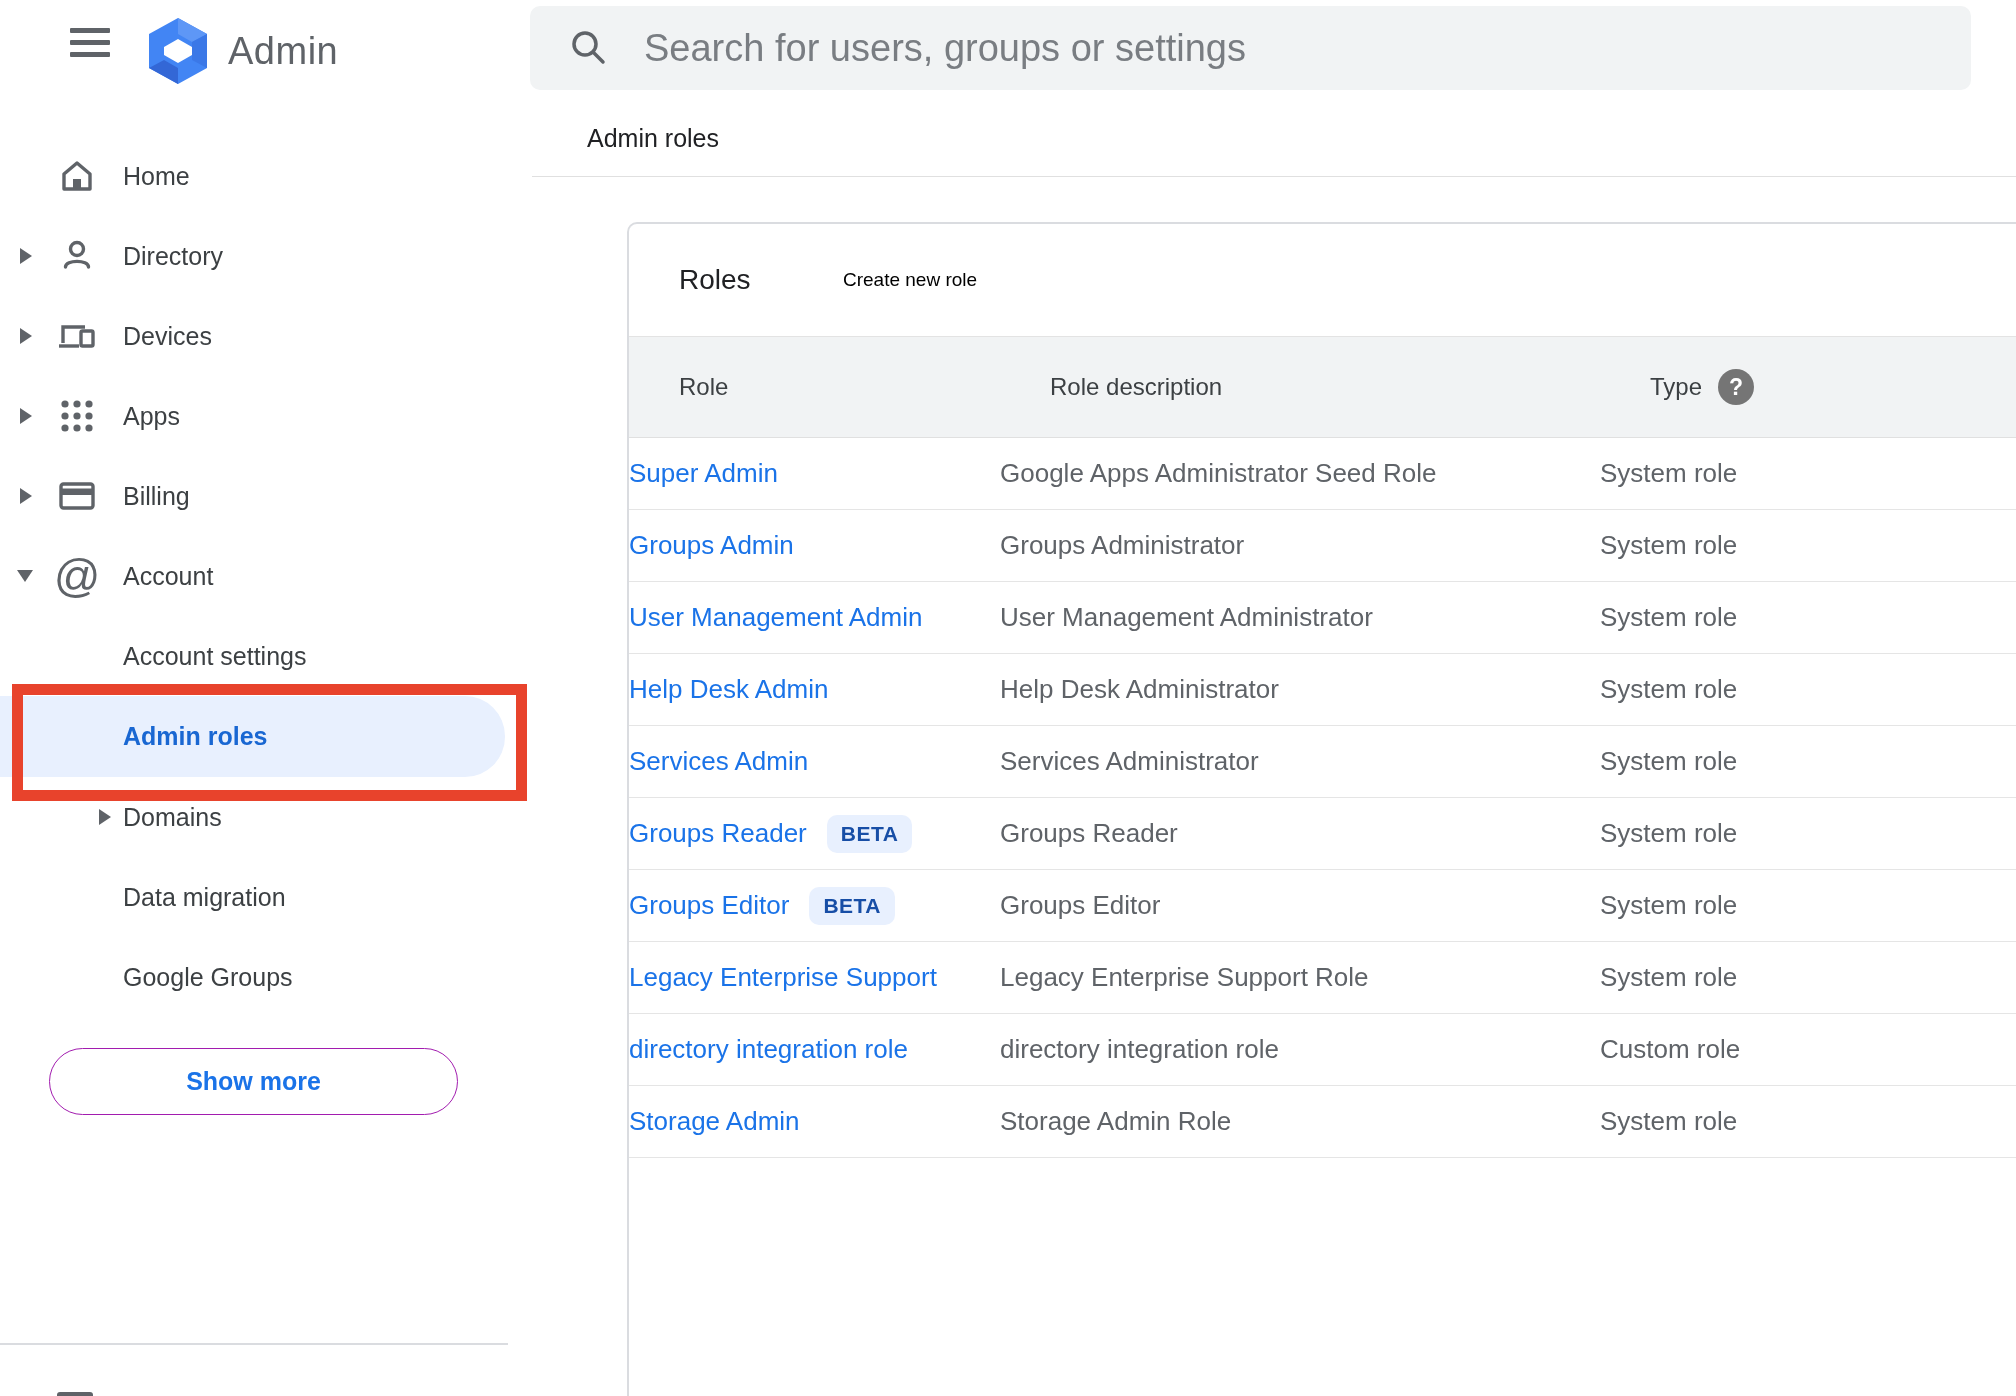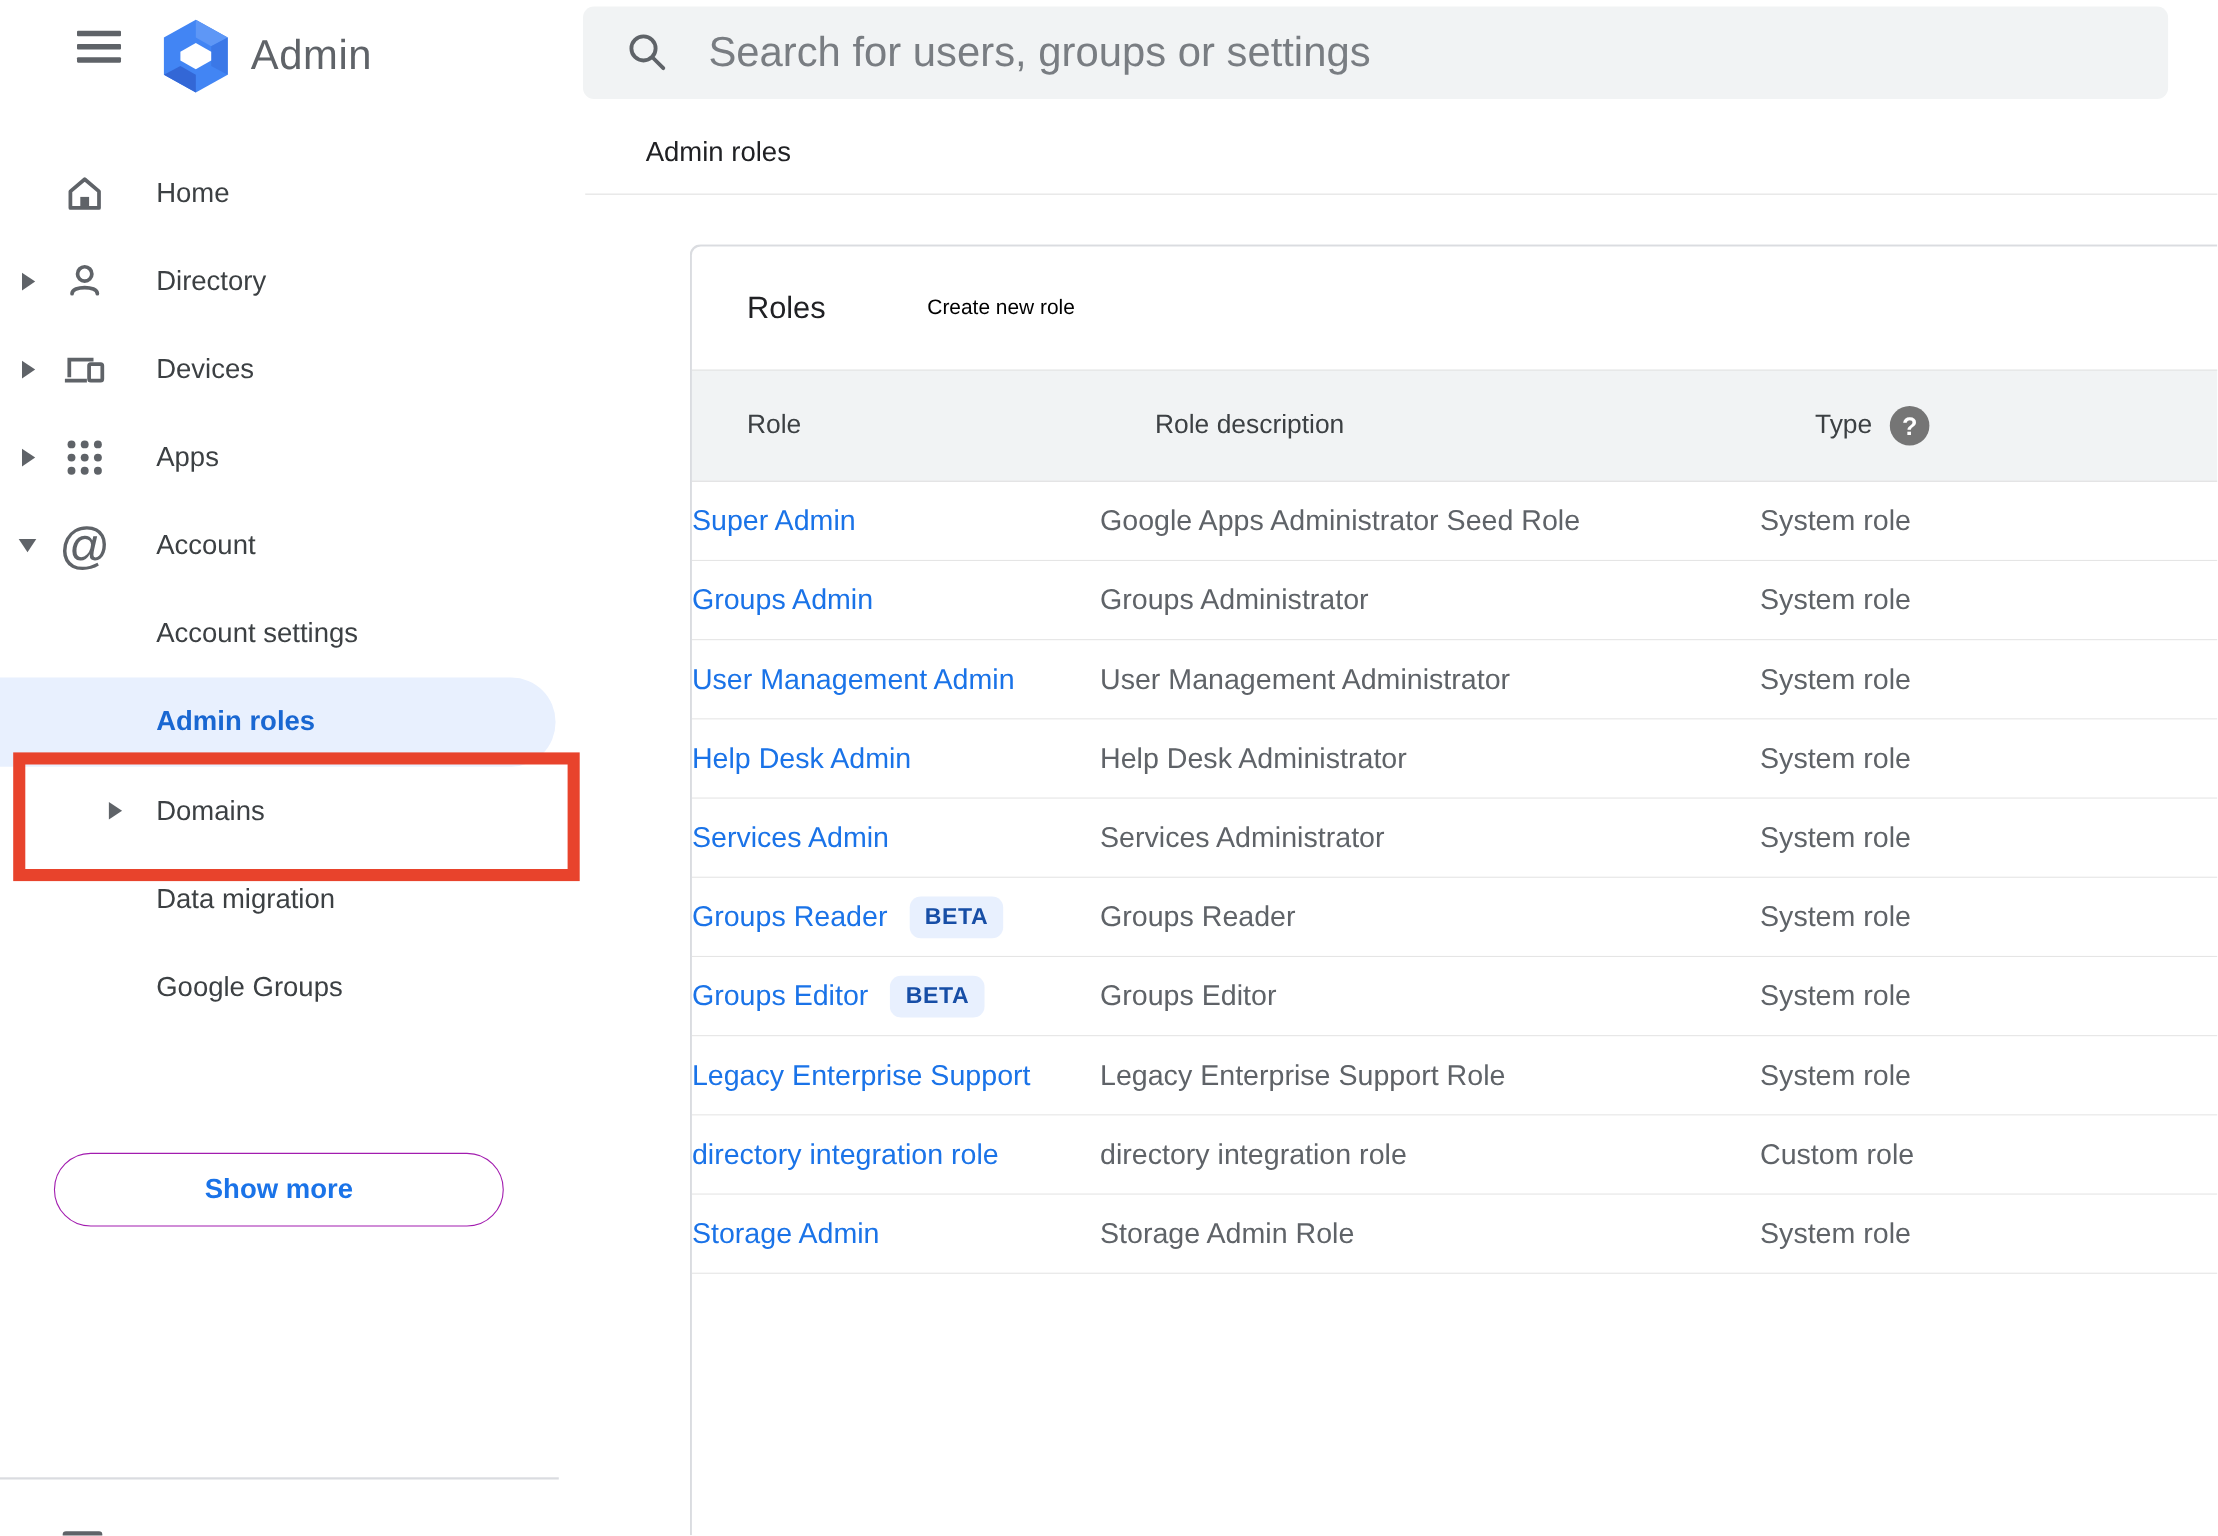--- a/index.html
+++ b/index.html
@@ -20,21 +20,21 @@
   .sb-nav { position:absolute; left:0; top:136px; width:530px; }
   .sb-item { position:relative; height:80px; width:505px; display:flex; align-items:center; cursor:pointer; }
   .sb-item .arrow-right { position:absolute; left:20px; width:0; height:0;
       border-left:12px solid #5f6368; border-top:8px solid transparent; border-bottom:8px solid transparent; }
   .sb-item .arrow-down { position:absolute; left:17px; width:0; height:0;
       border-top:12px solid #5f6368; border-left:8px solid transparent; border-right:8px solid transparent; }
   .sb-item .arrow-indent { left:99px !important; }
   .sb-item .sb-icon { position:absolute; left:56px; width:42px; height:42px; display:flex; align-items:center; justify-content:center; }
   .sb-item .sb-icon svg { width:40px; height:40px; }
   .sb-item .at-glyph { font-size:46px; color:#5f6368; line-height:40px; }
-  .sb-label { position:absolute; left:123px; font-size:25px; color:#3c4043; white-space:nowrap;margin-left:19px; }
+  .sb-label { position:absolute; left:123px; font-size:25px; color:#3c4043; white-space:nowrap; }
   .sb-item.active { background:#e8f0fe; height:81px; border-radius:0 40px 40px 0; }
   .sb-item.active .sb-label { color:#1967d2; font-weight:bold; }
 
   .show-more { position:absolute; left:49px; top:1048px; width:409px; height:67px;
       border:1px solid #a21caf; border-radius:34px; background:#fff; color:#1a73e8;
       font-size:25px; font-weight:bold; font-family:inherit; cursor:pointer; }
   .sb-bottom-divider { position:absolute; left:0; top:1343px; width:508px; height:2px; background:#dadce0; }
   .sb-partial-icon { position:absolute; left:57px; top:1392px; width:36px; height:6px;
       background:#5f6368; border-radius:3px 3px 0 0; }
 
@@ -140,20 +140,30 @@
                 <circle cx="32" cy="20" r="3.6"></circle>
                 <circle cx="8" cy="32" r="3.6"></circle>
                 <circle cx="20" cy="32" r="3.6"></circle>
                 <circle cx="32" cy="32" r="3.6"></circle>
               </g>
             </svg>
           </span>
           <span class="sb-label">Apps</span>
         </div>
         <div class="sb-item">
+          <span class="arrow-right"></span>
+          <span class="sb-icon">
+            <svg viewBox="0 0 40 40">
+              <rect x="4" y="8" width="32" height="24" rx="2.5" fill="none" stroke="#5f6368" stroke-width="3.4"></rect>
+              <rect x="4" y="12.5" width="32" height="6.5" fill="#5f6368"></rect>
+            </svg>
+          </span>
+          <span class="sb-label">Billing</span>
+        </div>
+        <div class="sb-item">
           <span class="arrow-down"></span>
           <span class="sb-icon">
             <span class="at-glyph">@</span>
           </span>
           <span class="sb-label">Account</span>
         </div>
         <div class="sb-item">
           <span class="sb-label">Account settings</span>
         </div>
         <div class="sb-item active">

